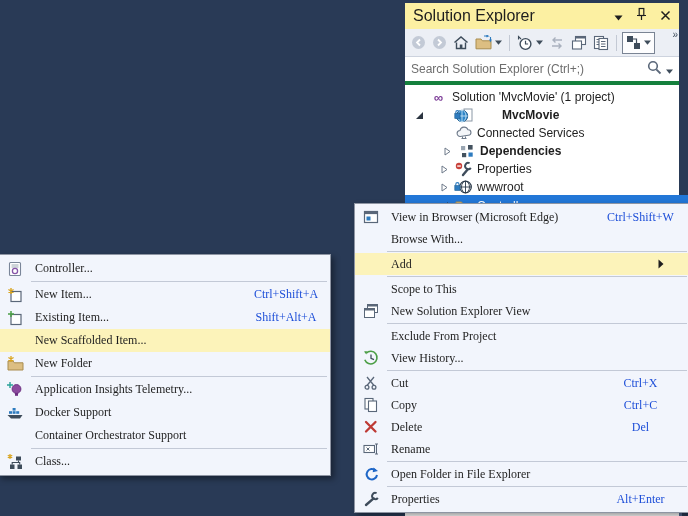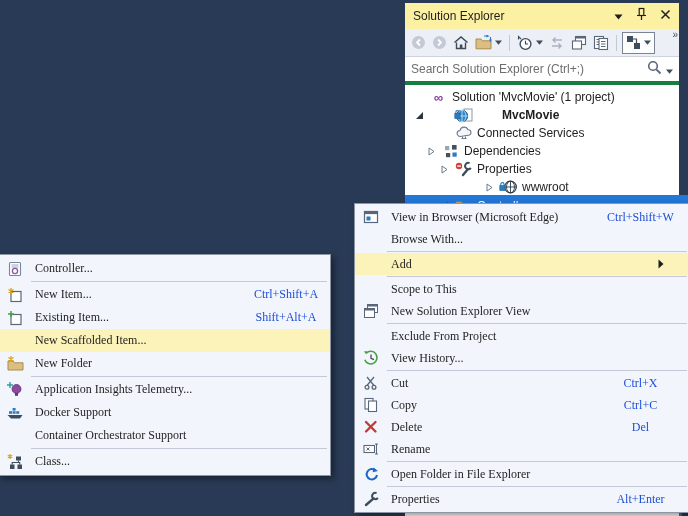--- a/index.html
+++ b/index.html
@@ -12,21 +12,21 @@
   .ico{display:inline-flex;align-items:center;justify-content:center;}
   .ico svg{display:block;}
 
   
   .panel{
     position:absolute;left:405px;top:3px;width:274px;height:513px;
     background:#FFFFFF;z-index:1;display:flex;flex-direction:column;
   }
   .titlebar{
     height:26px;min-height:26px;background:#FCF0A2;display:flex;align-items:center;
-    padding:0 8px 0 8px;font-size:12px;color:#1E1E1E;
+    padding:0 8px 0 8px;font-size:16px;color:#1E1E1E;
   }
   .titlebar-buttons{margin-left:auto;display:flex;align-items:center;gap:11px;}
   .titlebar-buttons .ico{cursor:default;}
   .toolbar{
     height:27px;min-height:27px;background:#ECEFF5;display:flex;align-items:center;
     padding:0 3px;position:relative;
   }
   .tbtn{height:20px;display:flex;align-items:center;justify-content:center;padding:0 2px;margin:0 1px;}
   .tbtn.toggled{background:#FDFDFE;border:1px solid #7A8494;padding:0 3px;}
   .tbtn .dd{margin-left:3px;}
@@ -248,21 +248,21 @@
       <div class="trow" style="padding-left: 31px;">
         <span class="expander"></span>
         <span class="ico">
           <svg width="16" height="16" viewBox="0 0 16 16">
     <path d="M4.2 11.5 a3 3 0 0 1 -.2 -6 a4.2 4.2 0 0 1 8 -.8 a2.8 2.8 0 0 1 .3 5.6 z" fill="#F4F6F9" stroke="#6E7A8A" stroke-width="1.1"></path>
     <path d="M6.5 11.5 v2 M9.5 11.5 v2 M5.5 13.5 h5" stroke="#6E7A8A" stroke-width="1"></path>
   </svg>
         </span>
         <span class="tlabel">Connected Services</span>
       </div>
-      <div class="trow" style="padding-left: 18px;">
+      <div class="trow" style="padding-left: 34px; font-weight: bold;">
         <span class="expander">
           <span class="ico">
             <svg width="9" height="9" viewBox="0 0 9 9">
               <path d="M2 1 L7 4.5 L2 8 Z" fill="#FFFFFF" stroke="#6E7A8A"></path>
             </svg>
           </span>
         </span>
         <span class="ico">
           <svg width="16" height="16" viewBox="0 0 16 16">
     <rect x="2" y="3" width="4.2" height="4.2" fill="#9AA6B2"></rect>
@@ -284,21 +284,21 @@
         <span class="ico">
           <svg width="18" height="16" viewBox="0 0 18 16">
     <circle cx="4" cy="5" r="3.2" fill="#C8433C"></circle>
     <rect x="2.2" y="4.4" width="3.6" height="1.3" fill="#FFFFFF"></rect>
     <path d="M14.6 2.2 a3.1 3.1 0 1 0 1.2 4.6" stroke="#3E4C5B" stroke-width="2" fill="none"></path>
     <path d="M8 14 L12.6 8.4" stroke="#3E4C5B" stroke-width="2.4" stroke-linecap="round"></path>
   </svg>
         </span>
         <span class="tlabel">Properties</span>
       </div>
-      <div class="trow" style="padding-left: 31px; margin-left: 45px;">
+      <div class="trow" style="padding-left: 31px;">
         <span class="expander">
           <span class="ico">
             <svg width="9" height="9" viewBox="0 0 9 9">
               <path d="M2 1 L7 4.5 L2 8 Z" fill="#FFFFFF" stroke="#6E7A8A"></path>
             </svg>
           </span>
         </span>
         <span class="ico">
           <svg width="19" height="16" viewBox="0 0 19 16">
     <circle cx="11.5" cy="8" r="5.8" fill="#FFFFFF" stroke="#2B3A4A" stroke-width="1.2"></circle>

